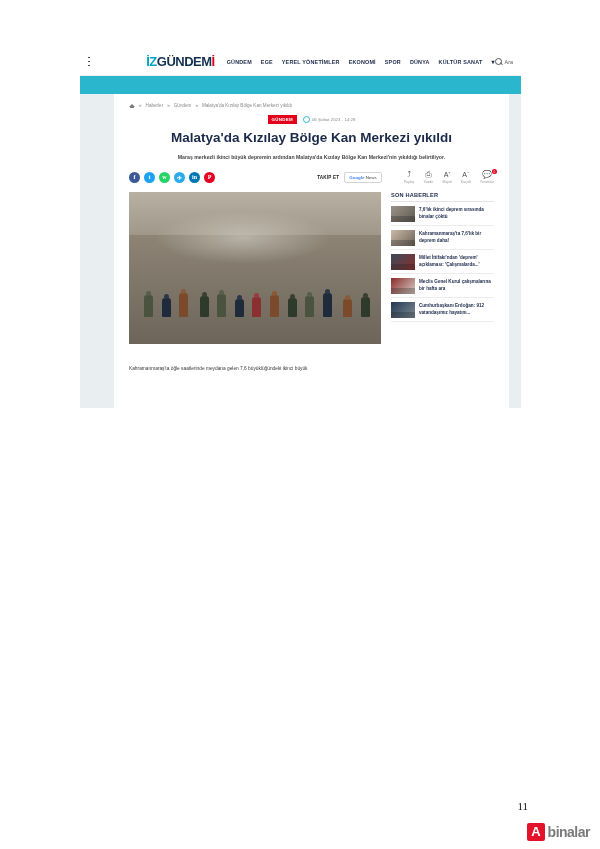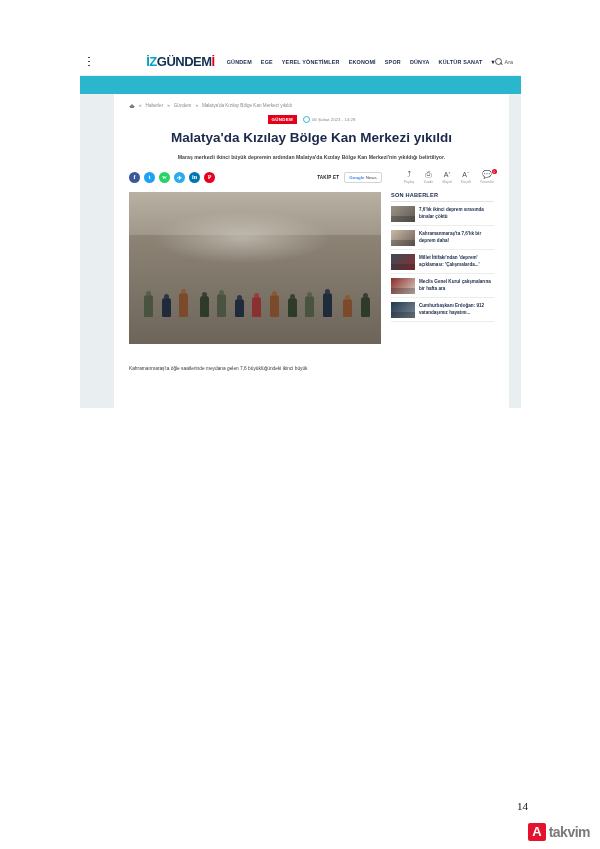--- a/index.html
+++ b/index.html
@@ -577,19 +577,19 @@
             <span class="thumb t5"></span>
             <span class="sb-text">Cumhurbaşkanı Erdoğan: 912 vatandaşımız hayatını...</span>
           </div>
         </div>
       </div>
 
       <div class="caption">Kahramanmaraş'ta öğle saatlerinde meydana gelen 7,6 büyüklüğündeki ikinci büyük</div>
     </div>
   </div>
 
-  <div class="pagenum">14</div>
+  <div class="pagenum">11</div>
 
   <div class="watermark">
     <span class="wm-box">A</span>
-    <span class="wm-text">takvim</span>
+    <span class="wm-text">binalar</span>
   </div>
 </div>
 
 </body></html>

